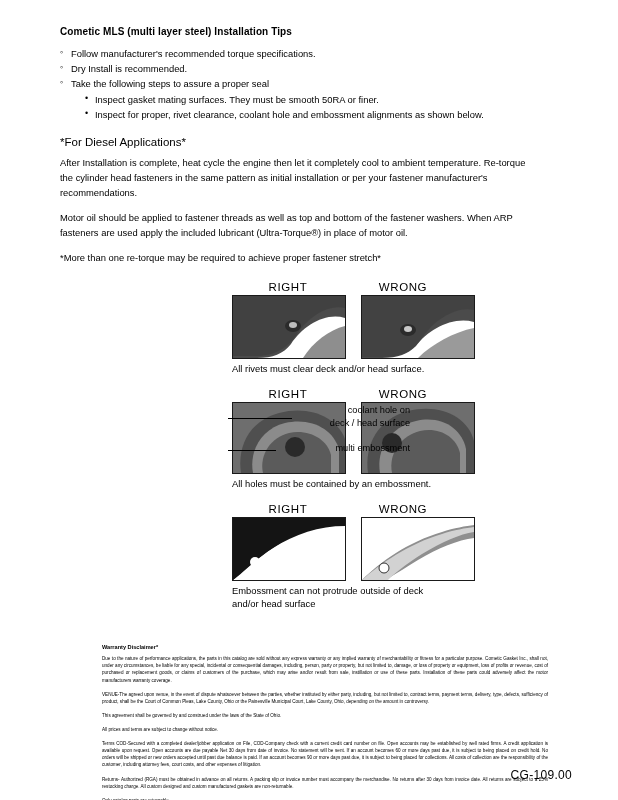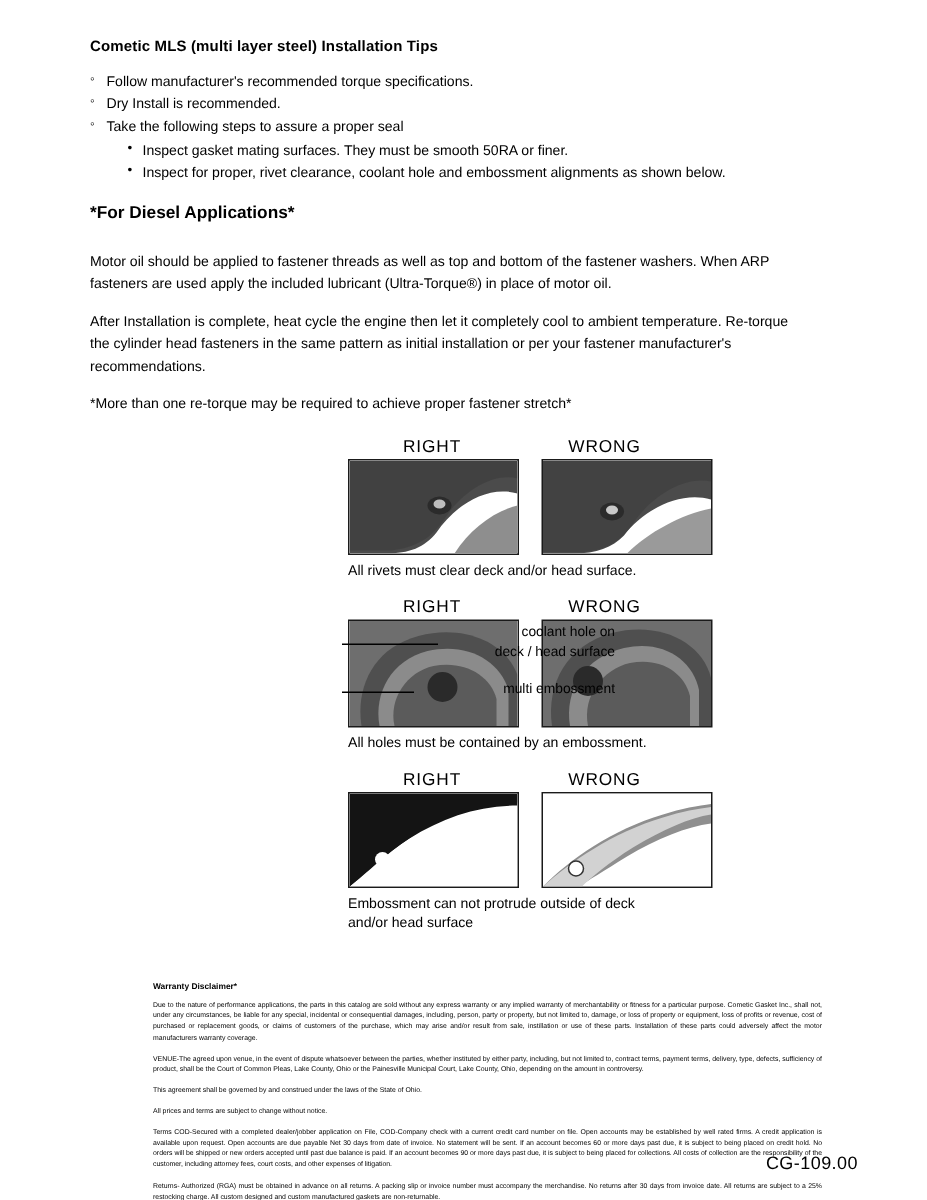--- a/index.html
+++ b/index.html
@@ -59,22 +59,22 @@
   }
   ul.subbullets > li::before {
     content: "\2022";
     position: absolute;
     left: 0;
     top: -1px;
     font-size: 9px;
   }
   h2.subhead {
     font-size: 11.5px;
-    font-weight: bold;
-    margin: 14px 0 18px 14px;
+    font-weight: normal;
+    margin: 14px 0 7px 14px;
   }
   p.body {
     font-size: 9.4px;
     line-height: 1.6;
     margin: 0 0 10px 14px;
     max-width: 470px;
   }
   p.body.last {
     margin-bottom: 0;
   }
@@ -185,22 +185,22 @@
           <span>Inspect gasket mating surfaces.  They must be smooth 50RA or finer.</span>
         </li>
         <li>
           <span>Inspect for proper, rivet clearance, coolant hole and embossment alignments as shown below.</span>
         </li>
       </ul>
     </li>
   </ul>
 
   <h2 class="subhead">*For Diesel Applications*</h2>
+  <p class="body">After Installation is complete, heat cycle the engine then let it completely cool to ambient temperature.  Re-torque the cylinder head fasteners in the same pattern as initial installation or per your fastener manufacturer's recommendations.</p>
   <p class="body">Motor oil should be applied to fastener threads as well as top and bottom of the fastener washers.  When ARP fasteners are used apply the included lubricant (Ultra-Torque®) in place of motor oil.</p>
-  <p class="body">After Installation is complete, heat cycle the engine then let it completely cool to ambient temperature.  Re-torque the cylinder head fasteners in the same pattern as initial installation or per your fastener manufacturer's recommendations.</p>
   <p class="body last">*More than one re-torque may be required to achieve proper fastener stretch*</p>
 
   <div class="figures">
 
     <div class="figrow" style="margin-bottom:12px;">
       <div class="figlabels">
         <div class="figlabel">RIGHT</div>
         <div class="figlabel">WRONG</div>
       </div>
       <div class="figpanels">

